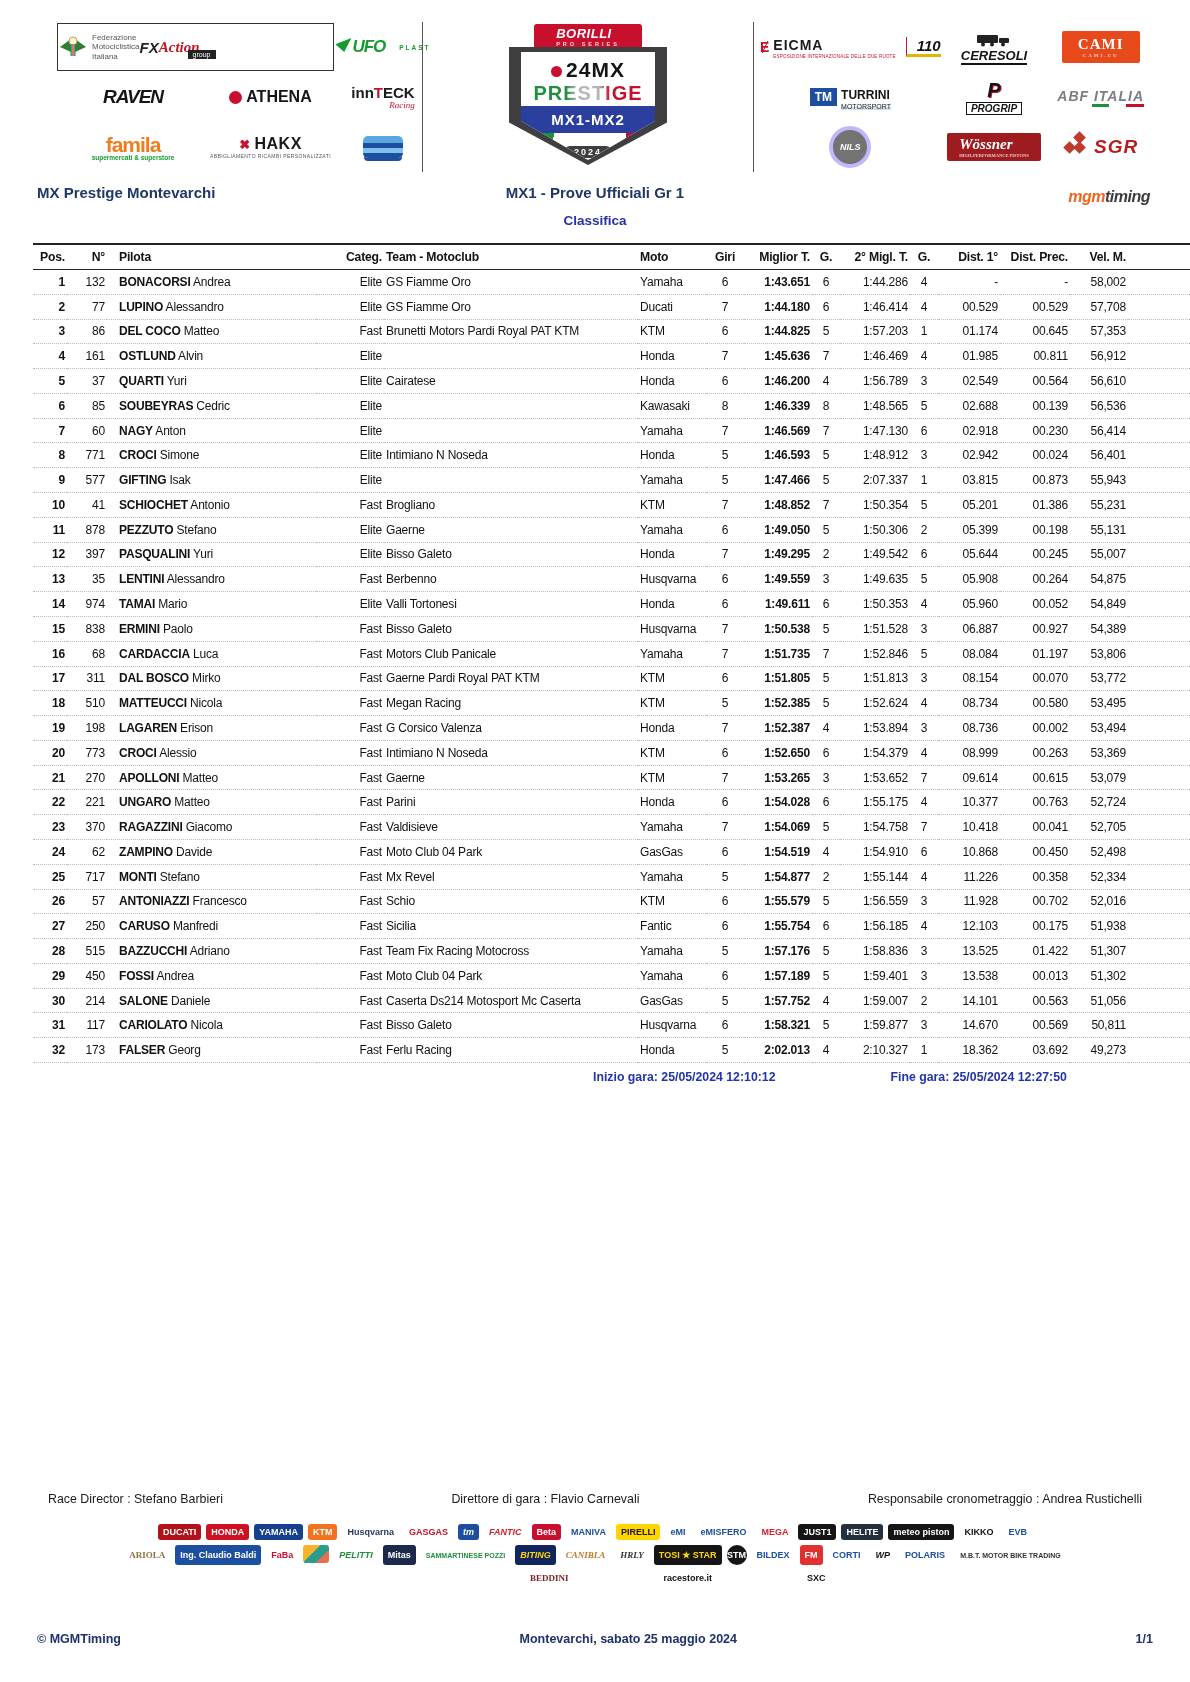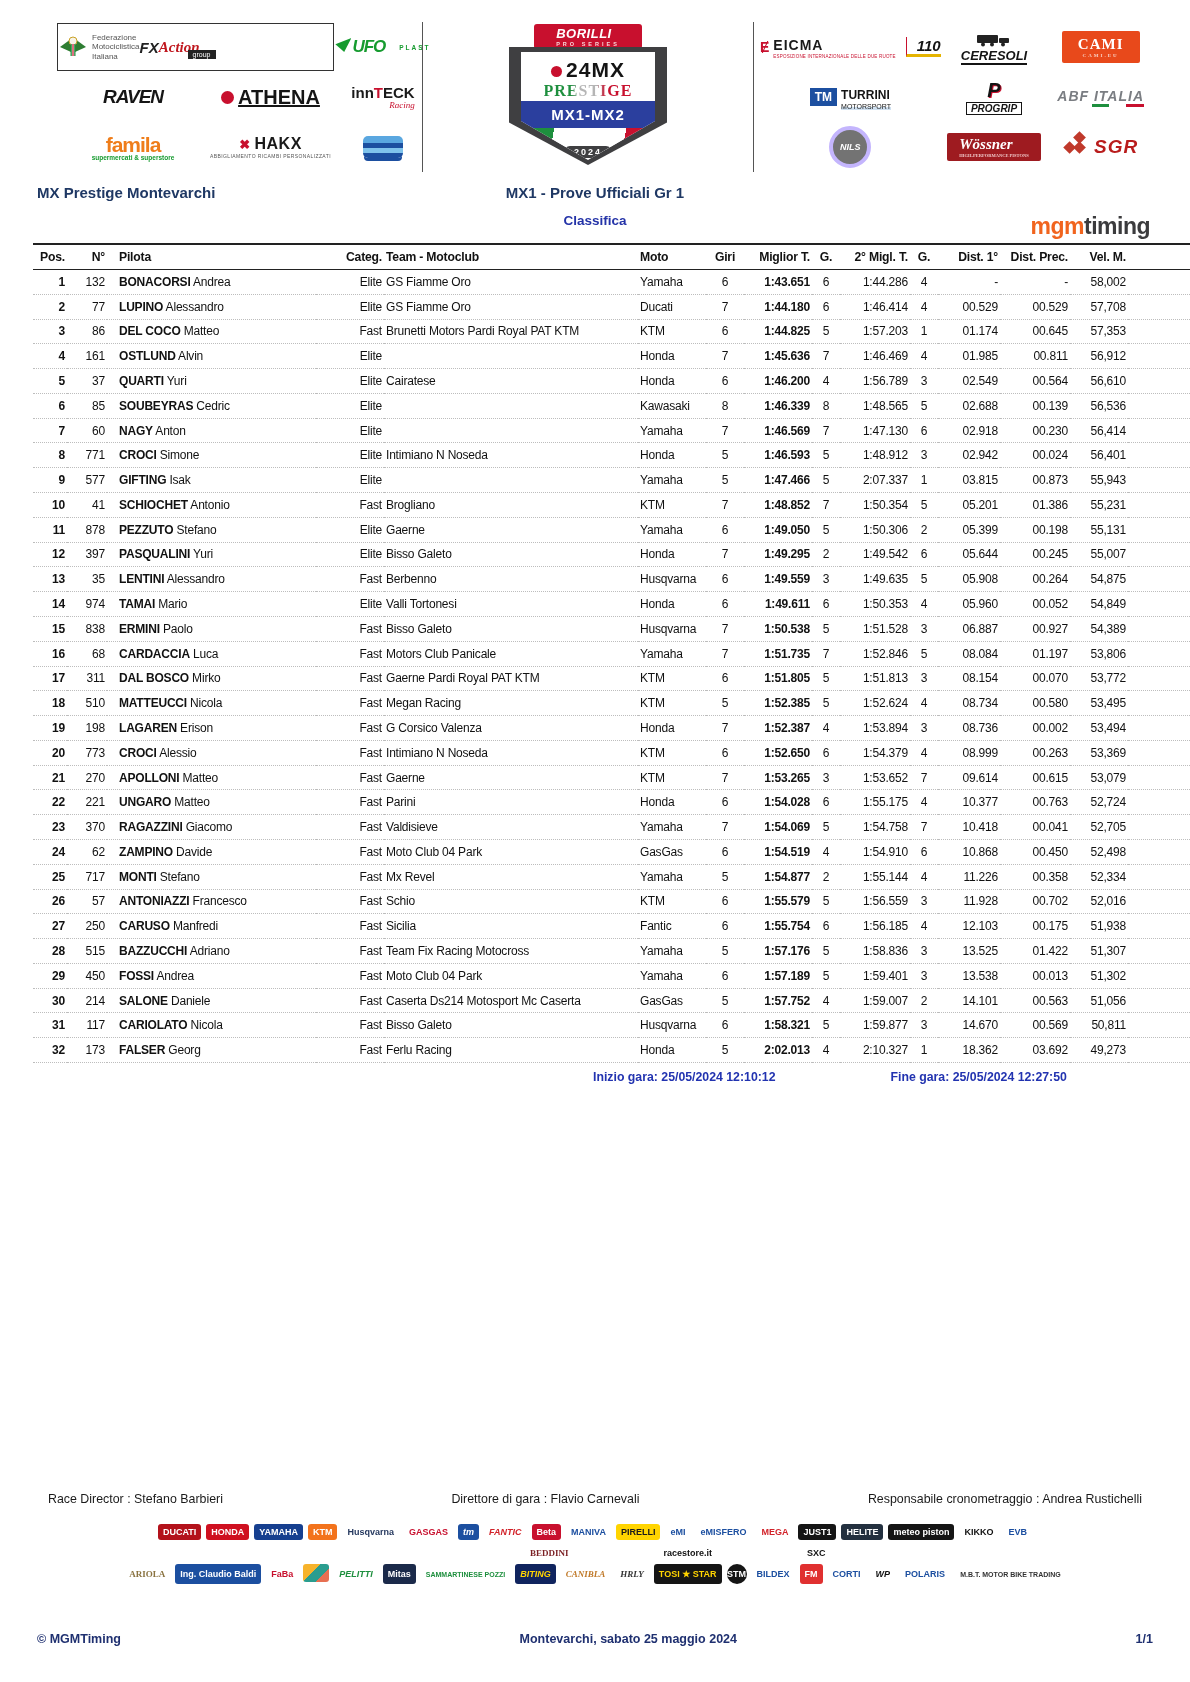--- a/index.html
+++ b/index.html
@@ -14,21 +14,21 @@
   .logo{display:flex;align-items:center;gap:4px;white-space:nowrap;}
   .fmi-text{font-size:8px;color:#555;line-height:1.15;white-space:pre-line;}
   .fx-main{font-style:italic;font-weight:bold;font-size:15px;color:#222;}
   .fx-script{font-family:"Liberation Serif",serif;font-style:italic;font-weight:bold;font-size:15px;color:#c0181f;margin-left:-4px;}
   .fx-sub{font-size:7px;color:#fff;background:#222;padding:1px 5px;margin-left:-16px;margin-top:14px;}
   .ufo{font-style:italic;font-weight:900;font-size:17px;color:#169b2f;letter-spacing:-1px;}
   .ufo-swoosh{display:inline-block;width:16px;height:14px;background:#169b2f;
               clip-path:polygon(0 45%,100% 0,55% 100%);margin-right:1px;}
   .ufo-sub{font-size:6.5px;color:#169b2f;font-weight:bold;letter-spacing:2px;}
   .raven{font-style:italic;font-weight:900;font-size:19px;color:#151515;letter-spacing:-1px;}
-  .athena{font-weight:900;font-size:20px;color:#151515;text-decoration:underline;}
+  .athena{font-weight:900;font-size:16px;color:#151515;}
   .athena-dot{width:13px;height:13px;border-radius:50%;background:#c8102e;display:inline-block;}
   .innteck{font-weight:900;font-size:15px;color:#1a1a1a;}
   .innteck .t{color:#c8102e;}
   .innteck-sub{font-family:"Liberation Serif",serif;font-style:italic;font-size:9px;color:#c8102e;display:block;text-align:right;margin-top:-2px;}
   .famila{font-weight:900;font-size:21px;color:#ef7d1a;letter-spacing:-1px;}
   .famila-sub{display:block;font-size:6.5px;color:#ef7d1a;margin-top:-3px;}
   .famila-sub b{color:#169b2f;}
   .hakx-x{color:#c8102e;font-weight:900;font-size:13px;}
   .hakx{font-weight:900;font-size:16px;color:#1a1a1a;letter-spacing:.5px;}
   .hakx-sub{display:block;font-size:5px;color:#555;letter-spacing:.4px;}
@@ -42,21 +42,21 @@
            padding:2px 22px;border-radius:3px;margin-top:2px;letter-spacing:.5px;}
   .borilli-sub{display:block;font-style:normal;font-weight:bold;font-size:5.5px;letter-spacing:3px;text-align:center;color:#f8d7d9;}
   .shield-outer{width:158px;height:118px;background:#3f3f41;margin-top:-2px;
                 clip-path:polygon(0 0,100% 0,100% 64%,50% 100%,0 64%);
                 display:flex;align-items:flex-start;justify-content:center;}
   .shield-inner{width:134px;height:108px;background:#fff;margin-top:5px;
                 clip-path:polygon(0 0,100% 0,100% 64%,50% 100%,0 64%);
                 display:flex;flex-direction:column;align-items:center;position:relative;}
   .sh-title{font-weight:900;font-size:21px;letter-spacing:1px;color:#141414;margin-top:6px;}
   .sh-title::before{content:"";display:inline-block;width:11px;height:11px;border-radius:50%;background:#c8102e;margin-right:4px;}
-  .sh-series{font-family:Liberation Serif, serif;font-weight:bold;font-size:16px;letter-spacing:1px;
+  .sh-series{font-family:Liberation Sans, sans-serif;font-weight:bold;font-size:20px;letter-spacing:1px;
              background:linear-gradient(90deg,#1e8f3e 0 30%,#b5b5b5 40% 60%,#c8102e 70%);
              -webkit-background-clip:text;background-clip:text;color:transparent;}
   .sh-classes{background:#2b3f9e;color:#fff;font-weight:900;font-size:15px;letter-spacing:1px;
               width:100%;text-align:center;padding:5px 0;margin-top:1px;}
   .sh-flag{width:100%;height:26px;background:linear-gradient(100deg,#1e8f3e 0 24%,#fff 24% 76%,#c8102e 76%);}
   .sh-year{position:absolute;bottom:2px;left:50%;transform:translateX(-50%);
            background:#3f3f41;color:#fff;font-weight:bold;font-size:9px;padding:1px 10px;border-radius:6px;letter-spacing:2px;}
   
   .tr-group{flex:1;display:grid;grid-template-columns:1fr 1fr 1fr;grid-auto-rows:50px;
             align-items:center;justify-items:center;padding:0 6px;}
@@ -83,21 +83,21 @@
   .abf-flag{display:block;height:3px;width:60%;margin-left:auto;
             background:linear-gradient(90deg,#1e8f3e 0 33%,#fff 33% 66%,#c8102e 66%);}
   .sgr-d{width:9px;height:9px;background:#c0392b;transform:rotate(45deg);display:inline-block;
          box-shadow:-7px -7px 0 #c0392b,-7px 7px 0 #c0392b;margin:0 6px 0 12px;}
   .sgr{font-style:italic;font-weight:900;font-size:19px;color:#b91c1c;letter-spacing:1px;}
   
   .title-row{position:absolute;top:184px;left:37px;right:37px;height:20px;}
   .event-title{position:absolute;left:0;font-weight:bold;font-size:15px;color:#1f3864;}
   .session-title{position:absolute;left:50%;transform:translateX(-50%);font-weight:bold;font-size:15px;color:#1f3864;}
   .classifica{position:absolute;top:213px;left:0;right:0;text-align:center;font-weight:bold;font-size:13.5px;color:#2433a8;}
-  .mgm{position:absolute;top:213px;right:40px;font-weight:900;font-size:23px;letter-spacing:-.5px;}
+  .mgm{position:absolute;top:188px;right:40px;font-style:italic;font-weight:900;font-size:16px;letter-spacing:-.5px;}
   .mgm .m1{color:#f1641e;}
   .mgm .m2{color:#3b3b3d;}
   
   .table-wrap{position:absolute;top:243px;left:33px;right:33px;}
   table.results{width:100%;border-collapse:collapse;table-layout:fixed;letter-spacing:-.2px;}
   .results thead tr{border-top:2.4px solid #222;border-bottom:1.6px solid #222;}
   .results th{font-size:12.2px;font-weight:bold;padding:5px 2px;white-space:nowrap;overflow:hidden;}
   .results td{font-size:12px;padding:4.9px 2px;border-bottom:1px dotted #bdbdbd;white-space:nowrap;overflow:hidden;}
   .c0{width:30px;text-align:right;}  td.c0{font-weight:bold;}
   .c1{width:36px;text-align:right;}
@@ -849,45 +849,45 @@
         <span class="chip" style="background: rgb(255, 212, 0); color: rgb(26, 26, 26);">PIRELLI</span>
         <span class="chip" style="color: rgb(28, 79, 160);">eMI</span>
         <span class="chip" style="color: rgb(28, 79, 160);">eMISFERO</span>
         <span class="chip" style="color: rgb(210, 35, 42);">MEGA</span>
         <span class="chip" style="background: rgb(21, 21, 21); color: rgb(255, 255, 255);">JUST1</span>
         <span class="chip" style="background: rgb(35, 48, 63); color: rgb(255, 255, 255);">HELITE</span>
         <span class="chip" style="background: rgb(21, 21, 21); color: rgb(255, 255, 255);">meteo piston</span>
         <span class="chip" style="color: rgb(17, 17, 17);">KIKKO</span>
         <span class="chip" style="color: rgb(28, 79, 160);">EVB</span>
       </div>
-    <div class="s-row mid" id="srowmid">
-        <span class="chip serif" style="color: rgb(122, 31, 35);">BEDDINI</span>
-        <span class="chip" style="color: rgb(17, 17, 17);">racestore.it</span>
-        <span class="chip" style="color: rgb(17, 17, 17);">SXC</span>
-      </div>
     <div class="s-row" id="srow2">
         <span class="chip serif" style="color: rgb(138, 115, 64);">ARIOLA</span>
         <span class="chip" style="background: rgb(28, 79, 160); color: rgb(255, 255, 255);">Ing. Claudio Baldi</span>
         <span class="chip" style="color: rgb(200, 16, 46);">FaBa</span>
         <span class="chip art"></span>
         <span class="chip it" style="color: rgb(30, 143, 62);">PELITTI</span>
         <span class="chip" style="background: rgb(27, 42, 74); color: rgb(255, 255, 255);">Mitas</span>
         <span class="chip tiny" style="color: rgb(30, 143, 62);">SAMMARTINESE POZZI</span>
         <span class="chip it" style="background: rgb(16, 36, 94); color: rgb(255, 212, 0);">BITING</span>
         <span class="chip script" style="color: rgb(192, 122, 42);">CANIBLA</span>
         <span class="chip script" style="color: rgb(51, 51, 51);">HRLY</span>
         <span class="chip" style="background: rgb(21, 21, 21); color: rgb(255, 212, 0);">TOSI ★ STAR</span>
         <span class="chip round" style="background: rgb(21, 21, 21); color: rgb(255, 255, 255);">STM</span>
         <span class="chip" style="color: rgb(28, 79, 160);">BILDEX</span>
         <span class="chip" style="background: rgb(224, 48, 48); color: rgb(255, 255, 255);">FM</span>
         <span class="chip" style="color: rgb(28, 79, 160);">CORTI</span>
         <span class="chip it" style="color: rgb(17, 17, 17);">WP</span>
         <span class="chip" style="color: rgb(28, 79, 160);">POLARIS</span>
         <span class="chip tiny" style="color: rgb(51, 51, 51);">M.B.T. MOTOR BIKE TRADING</span>
       </div>
+    <div class="s-row mid" id="srowmid">
+        <span class="chip serif" style="color: rgb(122, 31, 35);">BEDDINI</span>
+        <span class="chip" style="color: rgb(17, 17, 17);">racestore.it</span>
+        <span class="chip" style="color: rgb(17, 17, 17);">SXC</span>
+      </div>
   </div>
 
   <div class="footer">
     <span>© MGMTiming</span>
     <span>Montevarchi, sabato 25 maggio 2024</span>
     <span>1/1</span>
   </div>
 
 </div>
 

